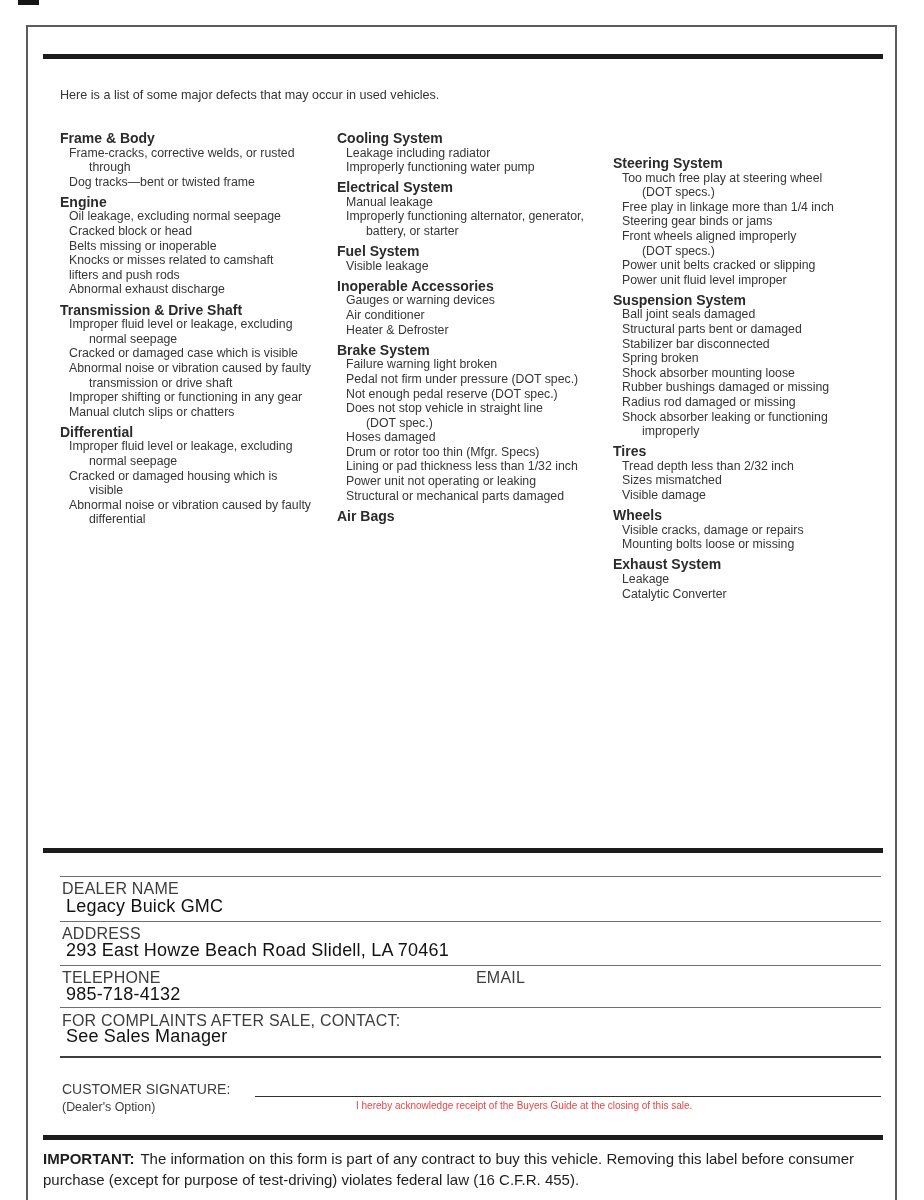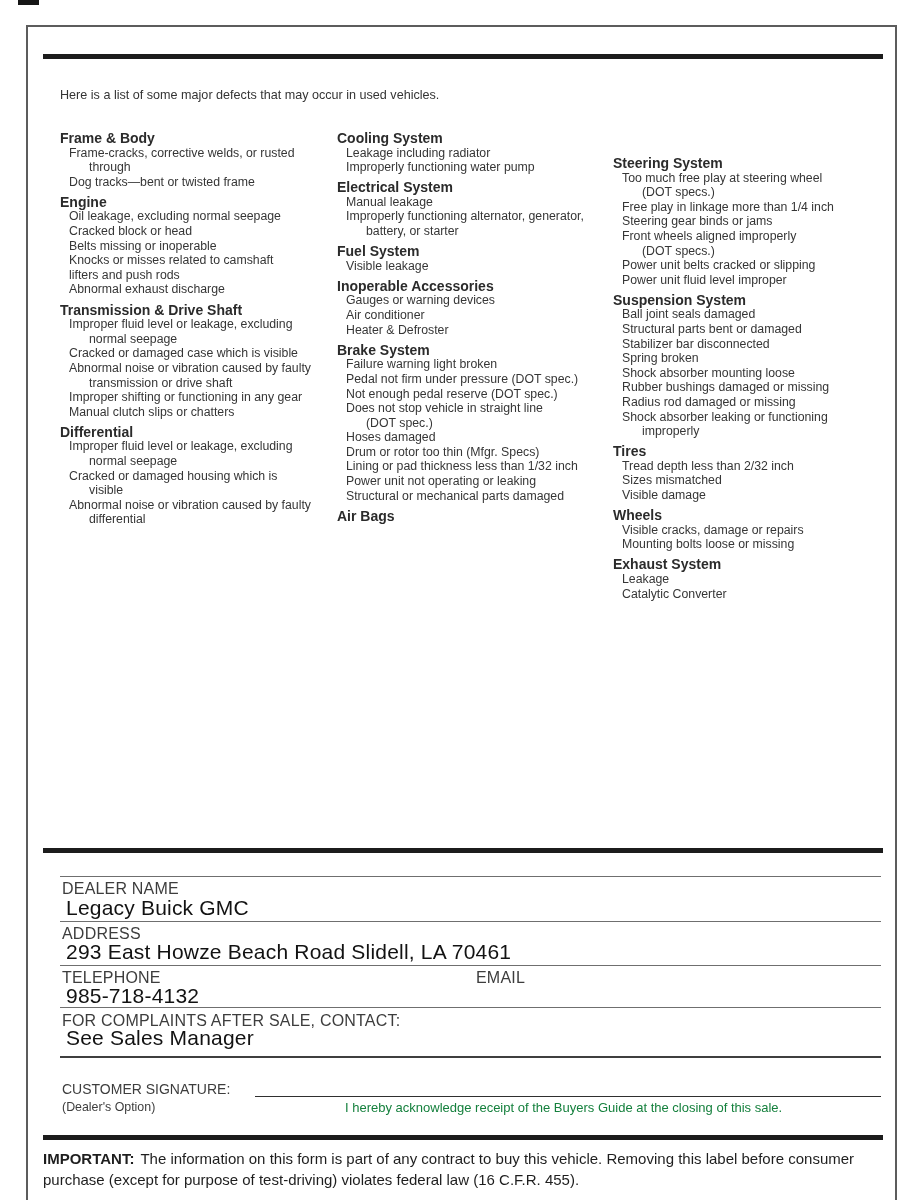--- a/index.html
+++ b/index.html
@@ -28,27 +28,27 @@
   .item.wrap { padding-left:29px; }
 
   .hairline { left:60px; width:821px; height:1px; background:#6f6f6f; }
   .hl-0 { top:876px; } .hl-1 { top:921px; } .hl-2 { top:965px; }
   .hl-3 { top:1007px; } .hl-4 { top:1056px; height:2px; background:#3f3f3f; }
 
   .field-label { left:62px; font-size:16px; color:#3d3d3d; letter-spacing:.2px; }
   .fl-1 { top:880px; } .fl-2 { top:925px; } .fl-3 { top:969px; }
   .fl-3b { left:476px; top:969px; } .fl-4 { top:1012px; }
 
-  .field-value { left:66px; font-size:21px; color:#121212; letter-spacing:.2px; }
+  .field-value { left:66px; font-size:18px; color:#121212; letter-spacing:.2px; }
   .fv-1 { top:896px; } .fv-2 { top:940px; } .fv-3 { top:984px; } .fv-4 { top:1026px; }
 
   .sig-label { left:62px; top:1081px; font-size:14px; color:#3d3d3d; }
   .sig-line { left:255px; top:1096px; width:626px; height:1px; background:#2f2f2f; }
   .sig-sub { left:62px; top:1100px; font-size:12.4px; color:#3d3d3d; }
-  .sig-ack { left:345px; top:1100px; font-size:13px; color:#15803d; }
+  .sig-ack { left:356px; top:1100px; font-size:10px; color:#ef4444; }
 
   .important { left:43px; top:1148px; width:846px; font-size:15px;
     line-height:21px; color:#1e1e1e; }
   .important b { font-weight:bold; margin-right:6px; }
 </style>
 </head>
 <body>
 
 <div class="abs edge-mark"></div>
 <div class="abs page-border"></div>

